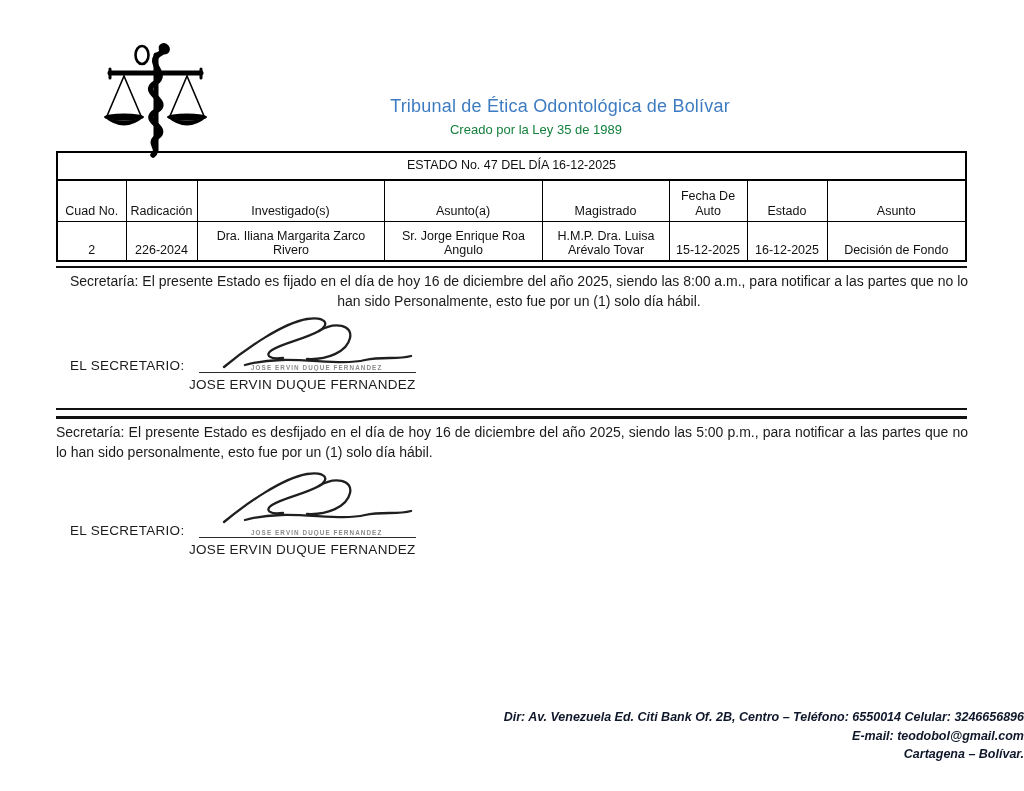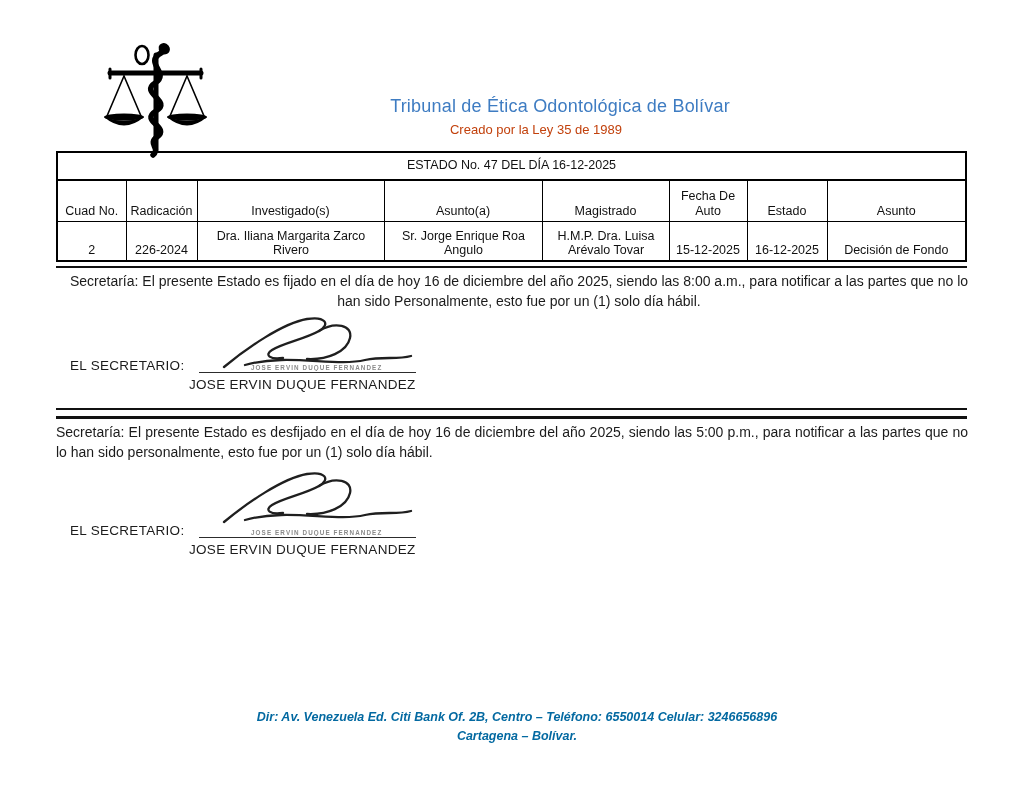--- a/index.html
+++ b/index.html
@@ -5,21 +5,21 @@
   html,body{margin:0;padding:0;background:#fff;}
   .page{
     position:relative;width:1024px;height:791px;background:#ffffff;
     font-family:"Liberation Sans","DejaVu Sans",sans-serif;color:#1c1c1c;overflow:hidden;margin-top:20px;
   }
   .abs{position:absolute;}
   
   .doc-title{left:96px;top:76px;width:928px;text-align:center;
     font-size:18px;color:#3e7cc2;letter-spacing:.2px;}
   .doc-subtitle{left:48px;top:102px;width:976px;text-align:center;
-    font-size:13px;color:#c2410c;}
+    font-size:13px;color:#15803d;}
   
   .estado-table{position:absolute;left:56px;top:131px;width:911px;
     border-collapse:collapse;table-layout:fixed;border:2.5px solid #000;}
   .estado-table th,.estado-table td{border:1.5px solid #000;font-size:12.5px;
     font-weight:400;color:#111;padding:0 2px 2px 2px;overflow:hidden;}
   .tbl-title{height:24px;font-weight:700;font-size:15px;text-align:center;
     vertical-align:middle;border-bottom-width:2.5px !important;padding-top:1px;}
   .hdr-row th{height:38px;vertical-align:bottom;text-align:center;line-height:1.2;}
   .data-row td{height:36px;vertical-align:bottom;text-align:center;line-height:1.18;}
   .data-row td.al{text-align:center;padding-left:3px;}
@@ -29,23 +29,23 @@
   .notice{font-size:14px;line-height:19.5px;color:#1b1b1b;}
   .notice-center{text-align:center;}
   .notice-justify{text-align:justify;}
   
   .sec-label,.sec-name{font-size:13.5px;letter-spacing:.3px;white-space:nowrap;}
   .sig-line{height:1.4px;background:#2c2c2c;}
   .sig-smallprint{font-size:6.3px;font-weight:700;color:#8a8a8a;letter-spacing:1.1px;
     filter:blur(.35px);white-space:nowrap;overflow:hidden;width:168px;}
   .sig-scribble{pointer-events:none;}
   
-  .footer{left:0;top:688px;width:1024px;text-align:center;box-sizing:border-box;
+  .footer{left:0;top:688px;width:1024px;text-align:right;box-sizing:border-box;
     padding-left:10px;font-size:12.5px;font-weight:700;font-style:italic;
-    line-height:18.7px;color:#0369a1;}
+    line-height:18.7px;color:#0f172a;}
 </style>
 </head>
 <body>
 
 <div class="page">
 
   <svg class="abs" style="left:94px;top:20px;" width="124" height="120" viewBox="0 0 124 120" fill="none" stroke="#000" stroke-linecap="round">
     <path d="M16,33 H107" stroke-width="5"></path>
     <path d="M16,29 v9" stroke-width="3"></path>
     <path d="M107,29 v9" stroke-width="3"></path>
@@ -128,16 +128,17 @@
     <path d="M102,16 C118,6 136,10 133,23 C130,37 110,45 90,44" stroke-width="2.3"></path>
     <path d="M28,50 C70,38 118,52 148,45 C166,41 180,45 194,41" stroke-width="2.3"></path>
   </svg>
   <div class="abs sec-label" style="left:70px;top:503px;">EL SECRETARIO:</div>
   <div class="abs sig-line" style="left:199px;top:517px;width:217px;"></div>
   <div class="abs sig-smallprint" style="left:251px;top:509px;">JOSE ERVIN DUQUE FERNANDEZ</div>
   <div class="abs sec-name" style="left:189px;top:522px;">JOSE ERVIN DUQUE FERNANDEZ</div>
 
   <div class="abs footer">
     <div>Dir: Av. Venezuela Ed. Citi Bank Of. 2B, Centro – Teléfono: 6550014 Celular: 3246656896</div>
+    <div>E-mail: teodobol@gmail.com</div>
     <div>Cartagena – Bolívar.</div>
   </div>
 
 </div>
 
 </body></html>

